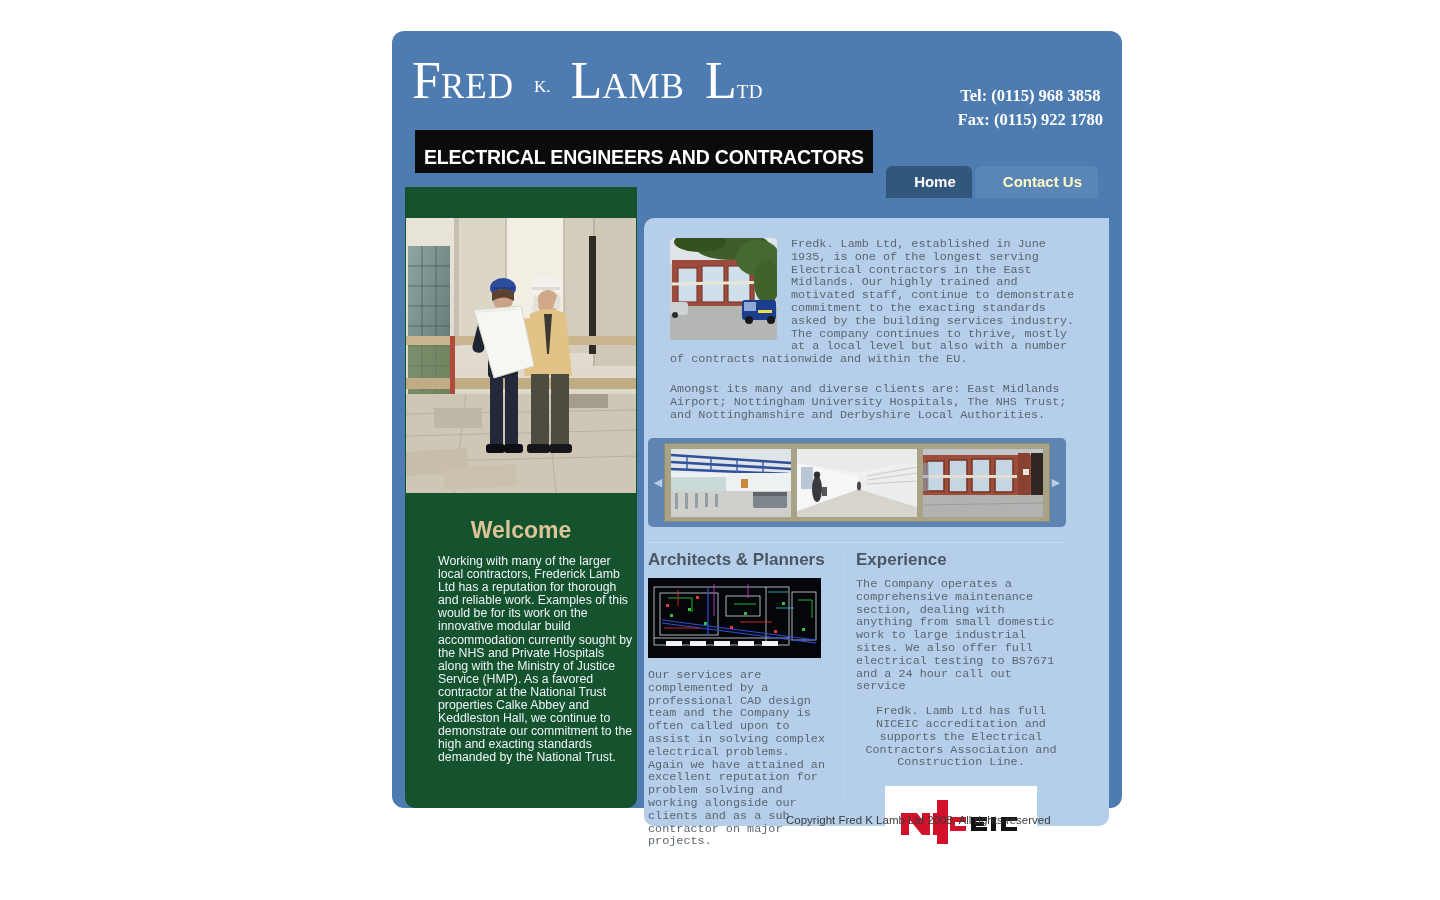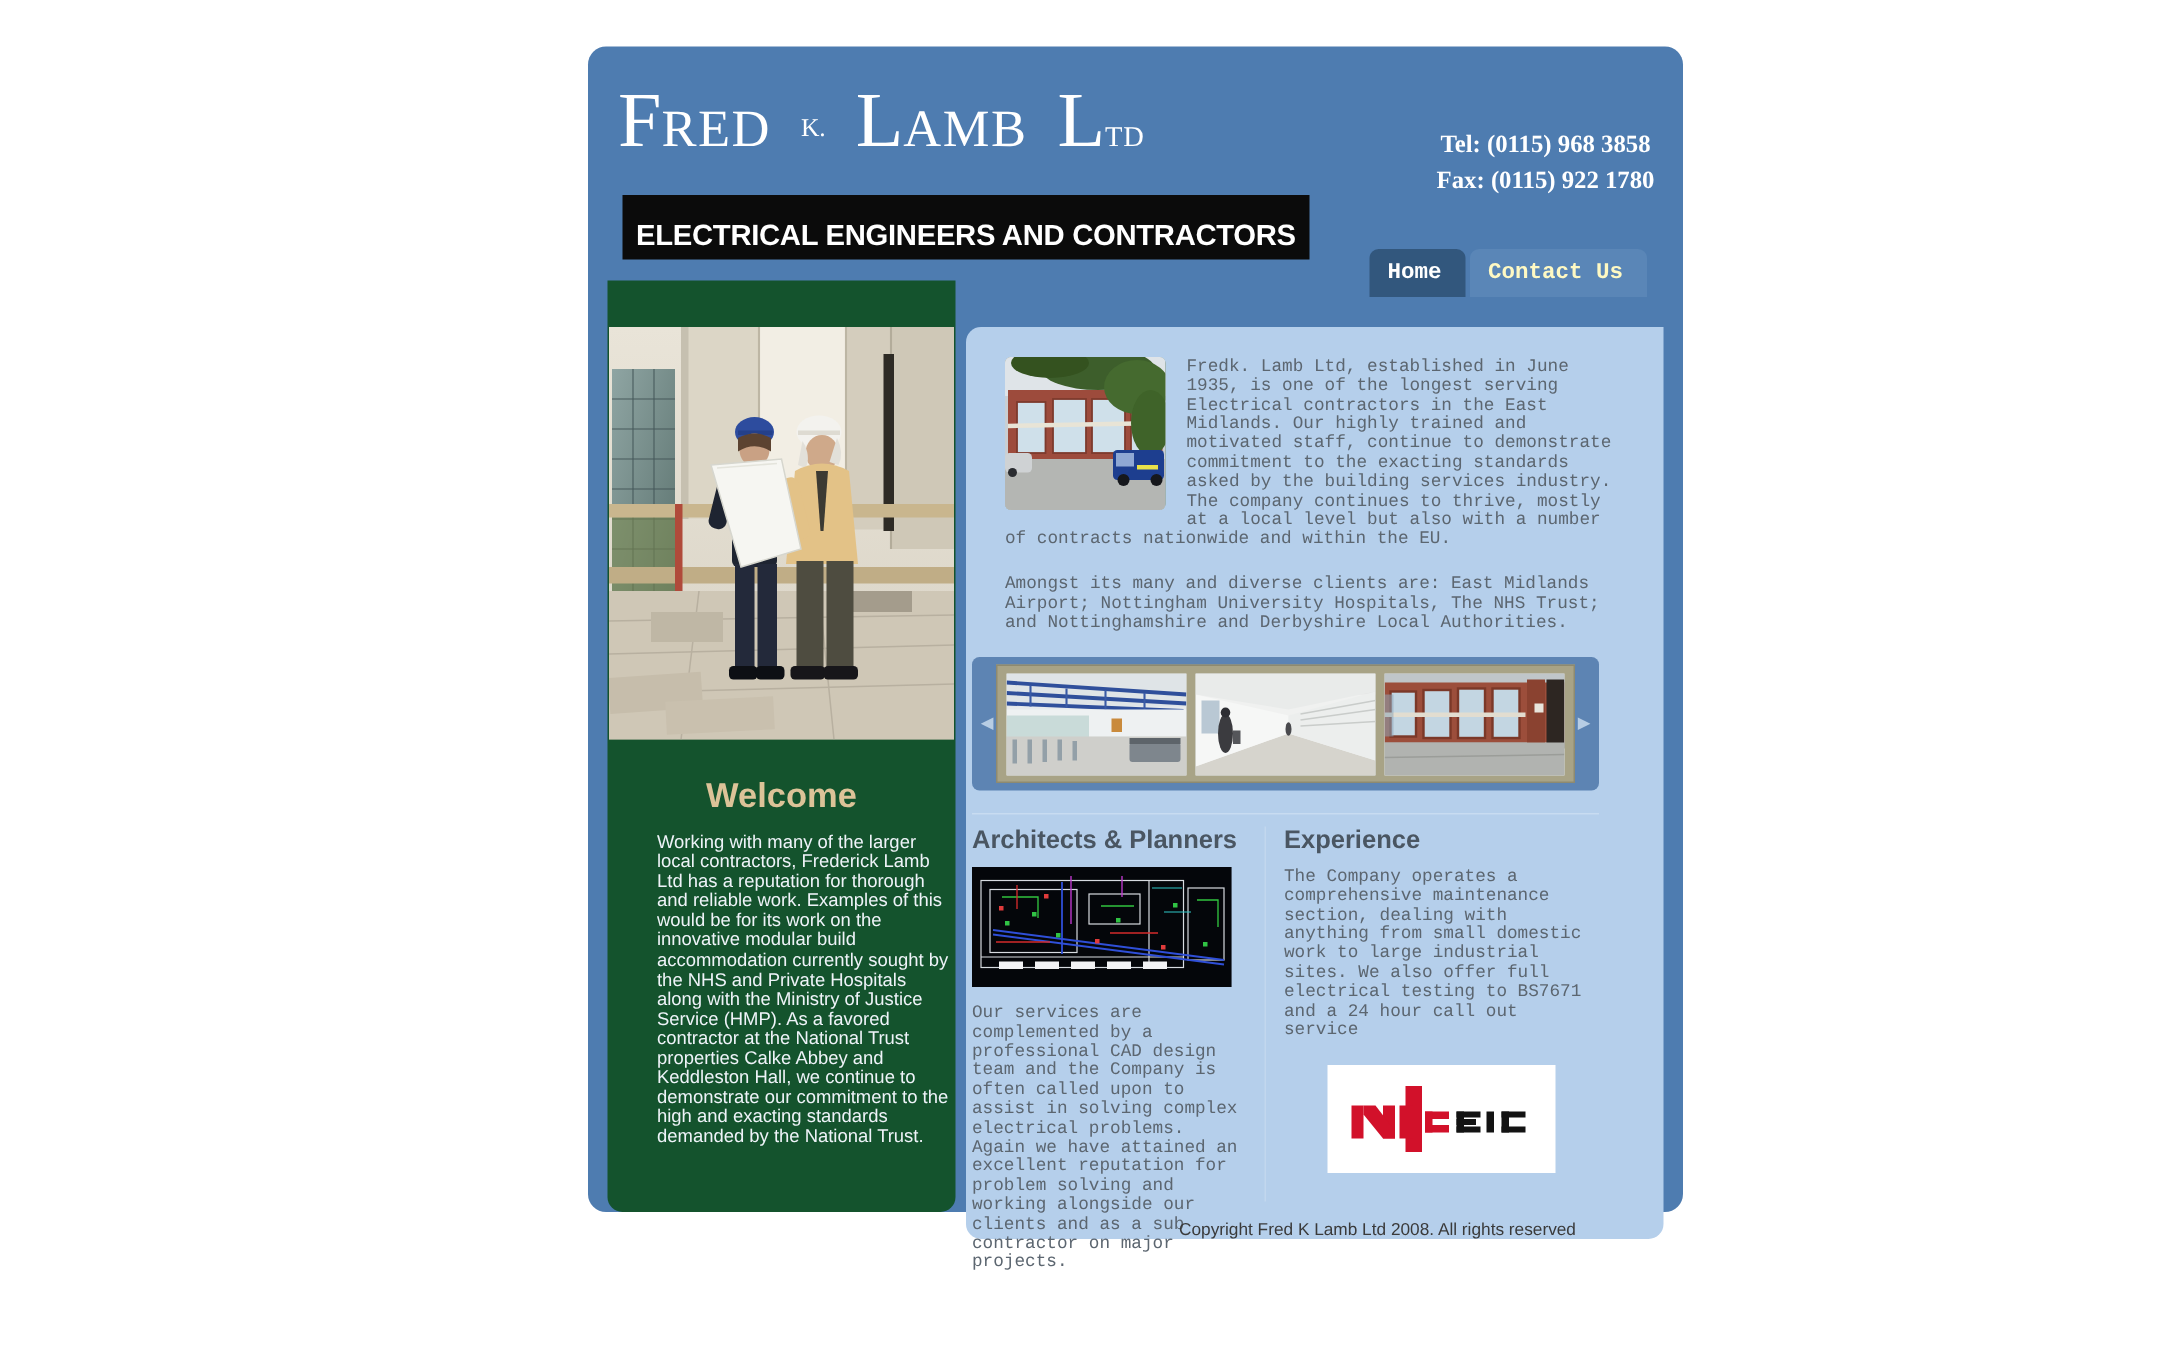--- a/index.html
+++ b/index.html
@@ -66,25 +66,25 @@
 
   
   .nav-tabs {
     position: absolute;
     right: 24px; top: 135px;
     display: flex;
     align-items: flex-end;
     gap: 3px;
   }
   .tab {
-    font-family: Liberation Mono, monospace;
+    font-family: Liberation Sans, sans-serif;
     font-weight: bold;
     font-size: 15px;
     color: #f2f6fb;
-    padding: 7px 16px 7px 12px;
+    padding: 7px 16px 7px 28px;
     border-radius: 6px 6px 0 0;
     line-height: 18px;
     cursor: pointer;
     white-space: nowrap;
   }
   .tab.active   { background: #32577d; color: #ffffff; }
   .tab.inactive { background: #5a86b7; color: #fef9c3; }
 
   
   .col-left {
@@ -538,20 +538,21 @@
             <rect x="114" y="63" width="16" height="5"></rect>
           </g>
         </svg>
       </div>
       <div class="body-text">Our services are complemented by a professional CAD design team and the Company is often called upon to assist in solving complex electrical problems. Again we have attained an excellent reputation for problem solving and working alongside our clients and as a sub contractor on major projects.</div>
     </div>
 
     <div class="col-exp">
       <h2 class="h-section">Experience</h2>
       <div class="body-text exp-p1">The Company operates a comprehensive maintenance section, dealing with anything from small domestic work to large industrial sites. We also offer full electrical testing to BS7671 and a 24 hour call out service</div>
+      <div class="body-text exp-p2">Fredk. Lamb Ltd has full NICEIC accreditation and supports the Electrical Contractors Association and Construction Line.</div>
 
       <div class="niceic-box">
         <svg width="132" height="44" viewBox="0 0 132 44">
           <rect x="0" y="0" width="132" height="44" fill="#ffffff"></rect>
 
           <rect x="42" y="0" width="11" height="44" fill="#d2112a"></rect>
 
           <g fill="#d2112a">
             <rect x="6" y="13" width="8" height="22"></rect>
             <rect x="27" y="13" width="8" height="22"></rect>

